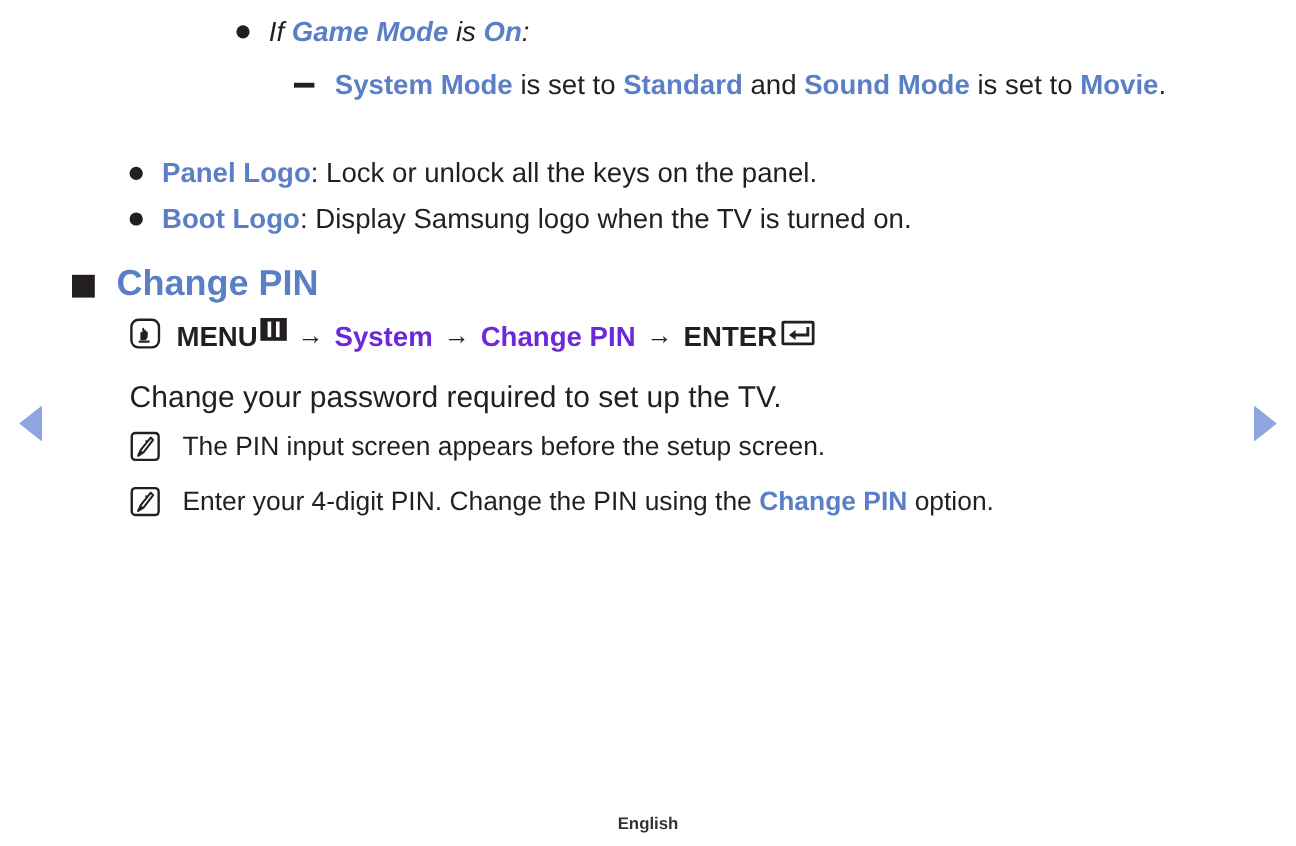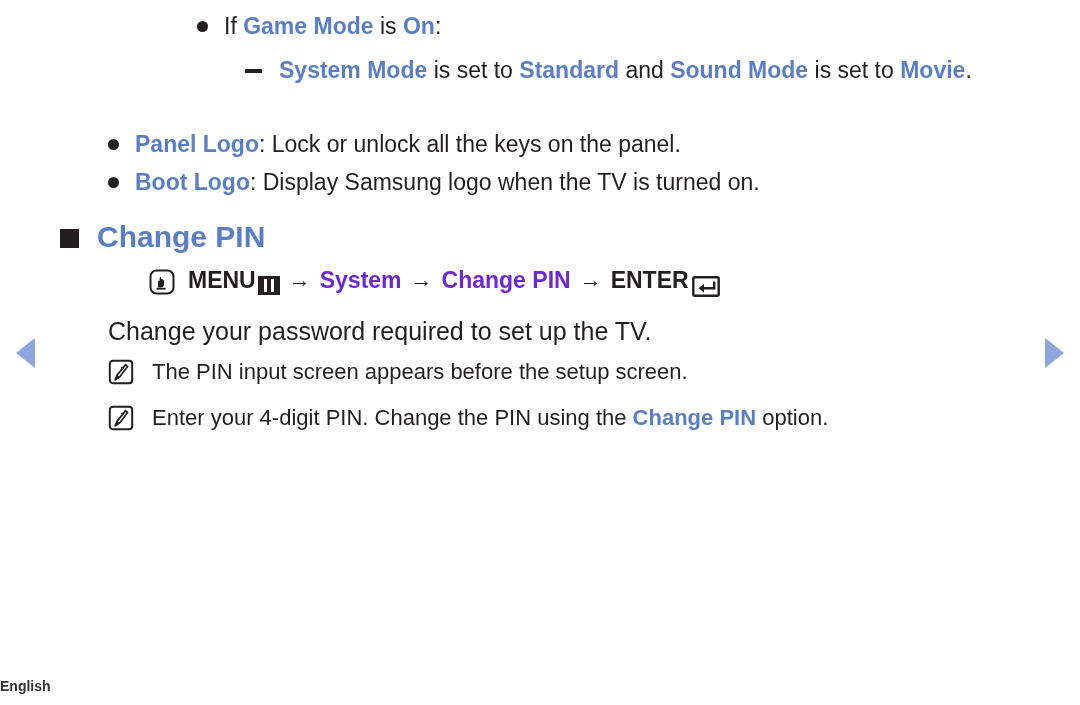--- a/index.html
+++ b/index.html
@@ -77,21 +77,21 @@
   .sq-bullet {
     flex: 0 0 auto;
     width: 19px;
     height: 19px;
     background: #231f20;
     margin-top: 10px;
     margin-right: 18px;
   }
 
   
-  #row-game       { left: 197px; top: 10px;  }
+  #row-game       { left: 197px; top: 10px; font-style: italic;  }
   #row-picture    { left: 245px; top: 54px; white-space: normal; width: 760px; }
   #row-panel      { left: 108px; top: 128px; }
   #row-boot       { left: 108px; top: 166px; }
   #heading-change { left: 60px;  top: 218px; }
   #row-menupath   { left: 108px; top: 265px; }
   #row-desc       { left: 108px; top: 315px; }
   #row-note1      { left: 108px; top: 356px; }
   #row-note2      { left: 108px; top: 402px; }
 
   .heading {
@@ -103,25 +103,24 @@
     font-weight: bold;
     color: #5b7fc7;
     white-space: nowrap;
   }
   .heading .sq-bullet { margin-top: 11px; }
 
   
   .menupath {
     position: absolute;
     display: flex;
-    align-items: flex-end;
+    align-items: flex-start;
     font-size: 23px;
     line-height: 30px;
     white-space: nowrap;
-    margin-left: 41px;
   }
   .menupath .seg { font-weight: bold; }
   .menupath .arrow {
     margin: 0 9px;
     color: #231f20;
     font-weight: normal;
     font-size: 22px;
   }
 
   .icon-box {
@@ -185,21 +184,21 @@
     line-height: 32px;
     white-space: nowrap;
   }
 
   
   .footer {
     position: absolute;
     left: 0;
     right: 0;
     top: 678px;
-    text-align: left;
+    text-align: center;
     font-size: 14px;
     font-weight: bold;
     color: #333333;
   }
 </style>
 </head>
 <body>
 
 <div class="page">
 

